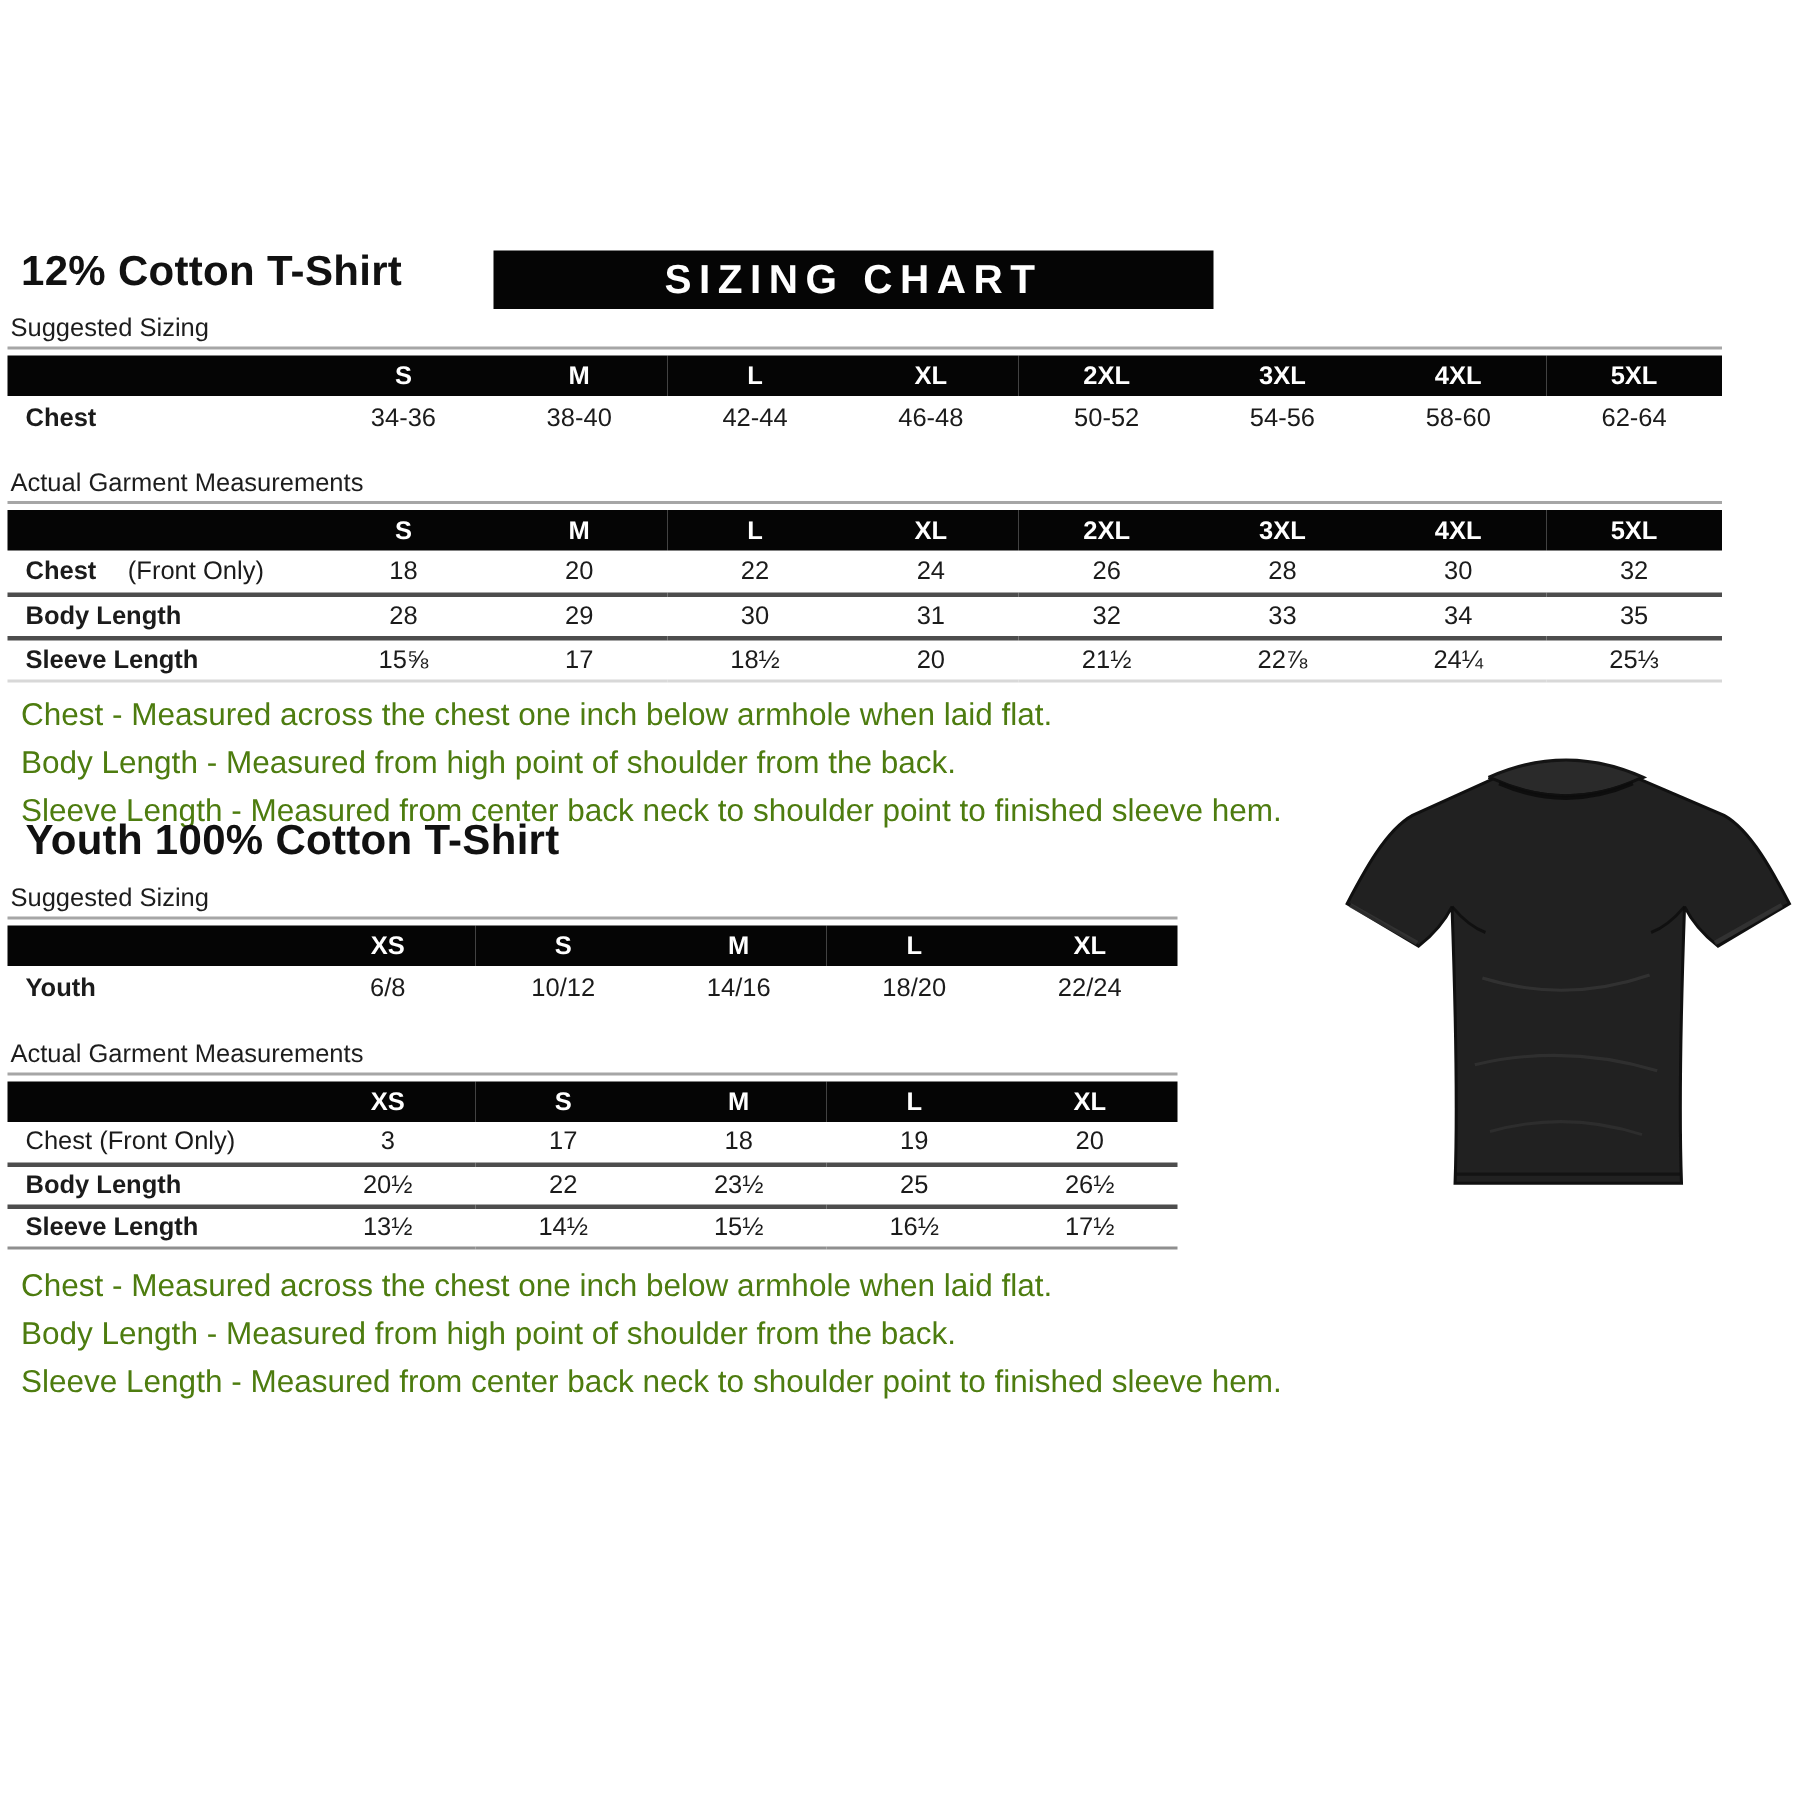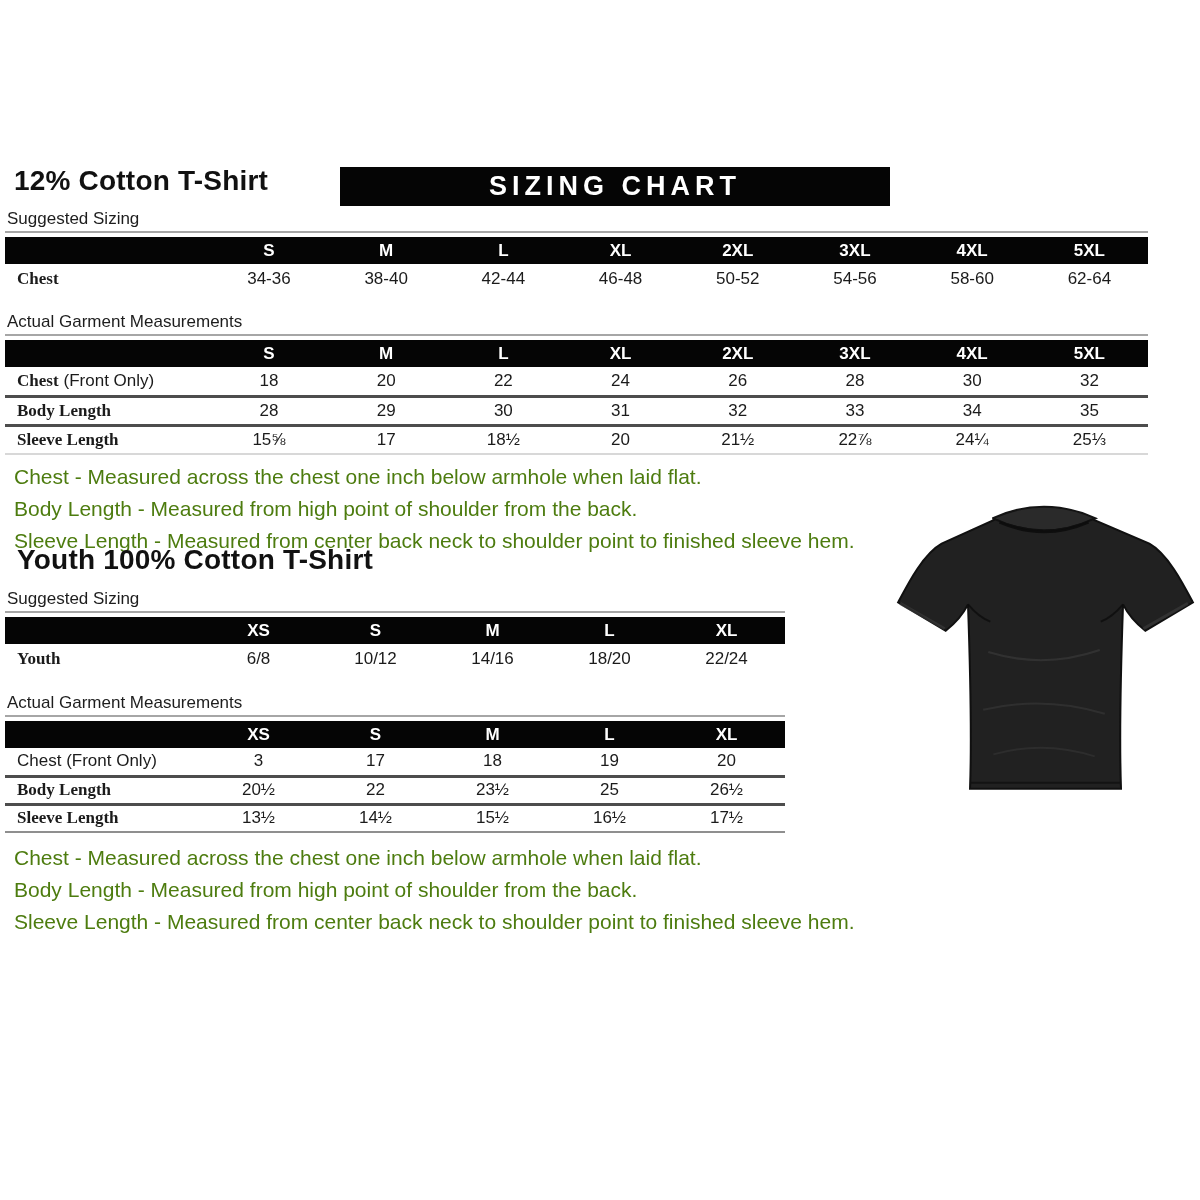--- a/index.html
+++ b/index.html
@@ -18,34 +18,34 @@
     border-bottom:2px solid #a6a6a6; margin-bottom:4px; }
 
   table { border-collapse:collapse; table-layout:fixed; width:100%; }
   thead th { background:#050505; color:#ffffff; font-size:17px; font-weight:700;
     height:27px; text-align:center; padding:0; }
   td { font-size:17px; text-align:center; color:#1b1b1b; padding:0; }
   .r30 td { height:30px; }
   .r29 td { height:29px; }
   .r28 td { height:28px; }
   td.lbl { text-align:left; padding-left:12px; white-space:nowrap; }
-  .b { font-weight:700;font-family:Liberation Serif, serif; }
-  .sfx { font-weight:400; margin-left:5px; }
+  .b { font-weight:700; }
+  .sfx { font-weight:400; margin-left:21px; }
   tbody tr + tr td { border-top:3px solid #4d4d4d; }
   table.bot-light tbody tr:last-child td { border-bottom:2px solid #d8d8d8; }
   table.bot-dark tbody tr:last-child td { border-bottom:2px solid #8f8f8f; }
 
   .notes div { font-size:21px; line-height:32px; color:#4d7c0f; }
 </style>
 </head>
 <body>
 
 <div class="abs main-title" style="left:14px; top:165px;">12% Cotton T-Shirt</div>
 
-<div class="abs banner" style="left:340px; top:167px; width:550px;">SIZING CHART</div>
+<div class="abs banner" style="left:329px; top:167px; width:480px;">SIZING CHART</div>
 
 <div class="abs" style="left:5px; top:209px; width:1143px;">
   <div class="sec-label">Suggested Sizing</div>
   <table>
     <colgroup>
         <col style="width:205px">
         <col span="8" style="width:117px">
       </colgroup>
     <thead>
       <tr>

